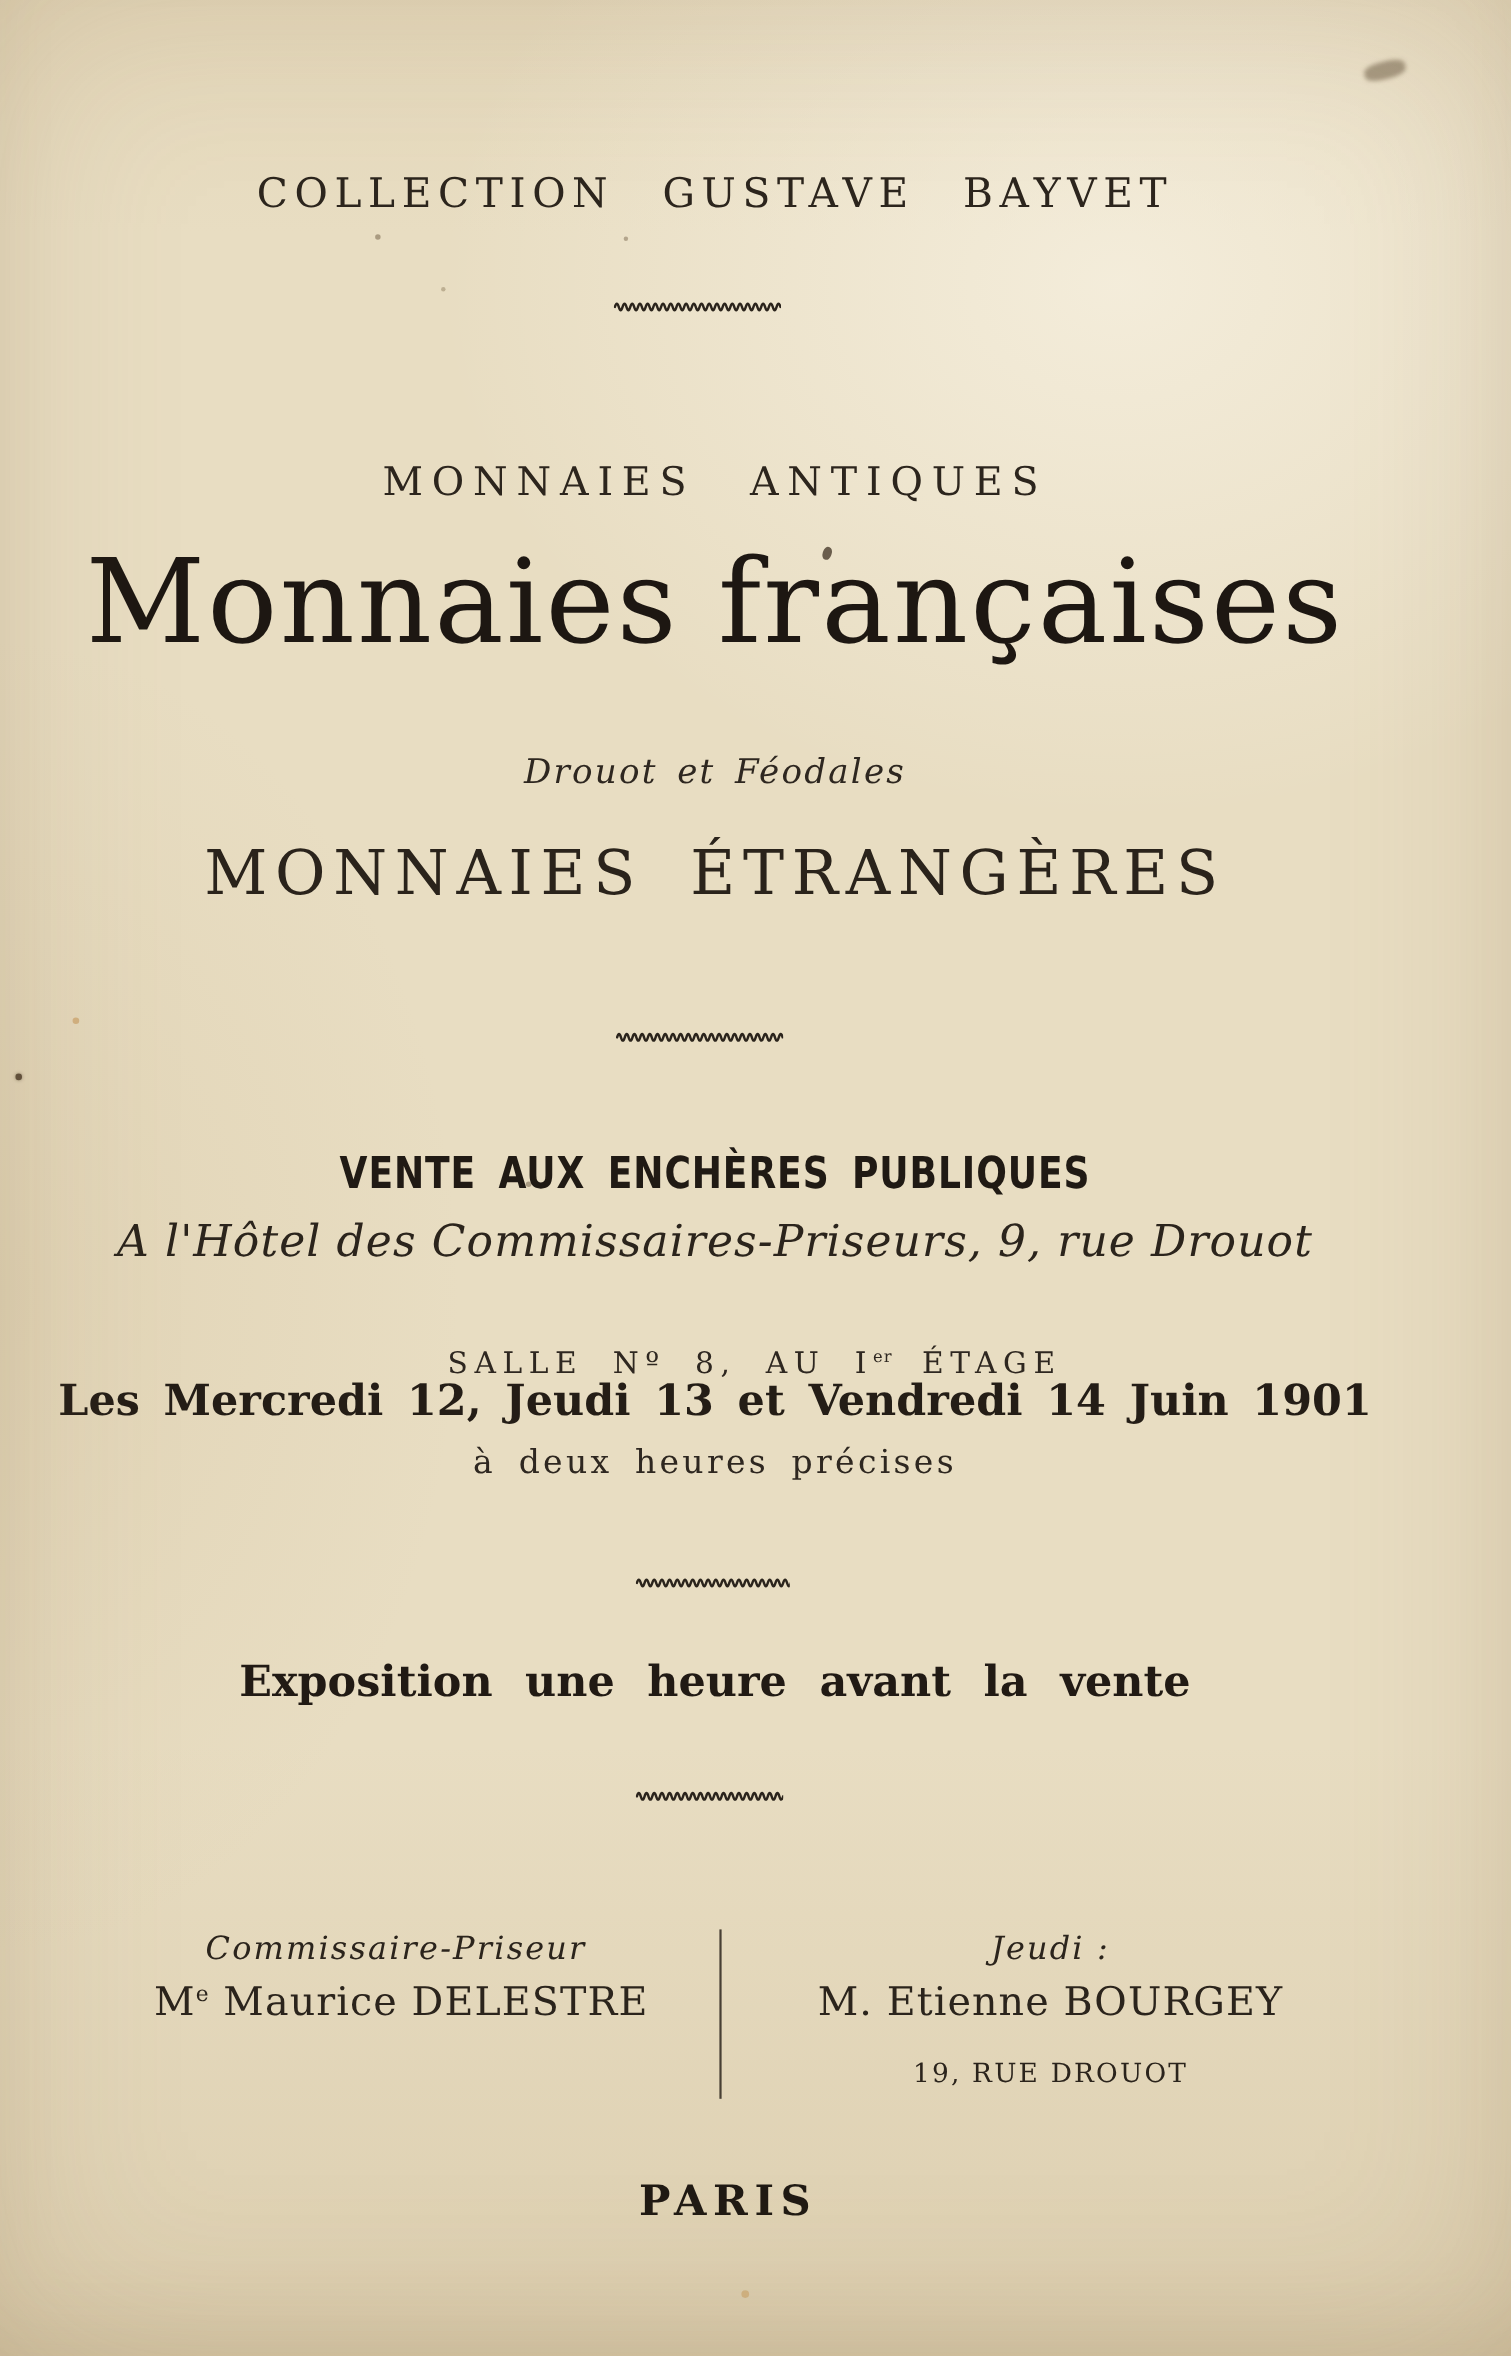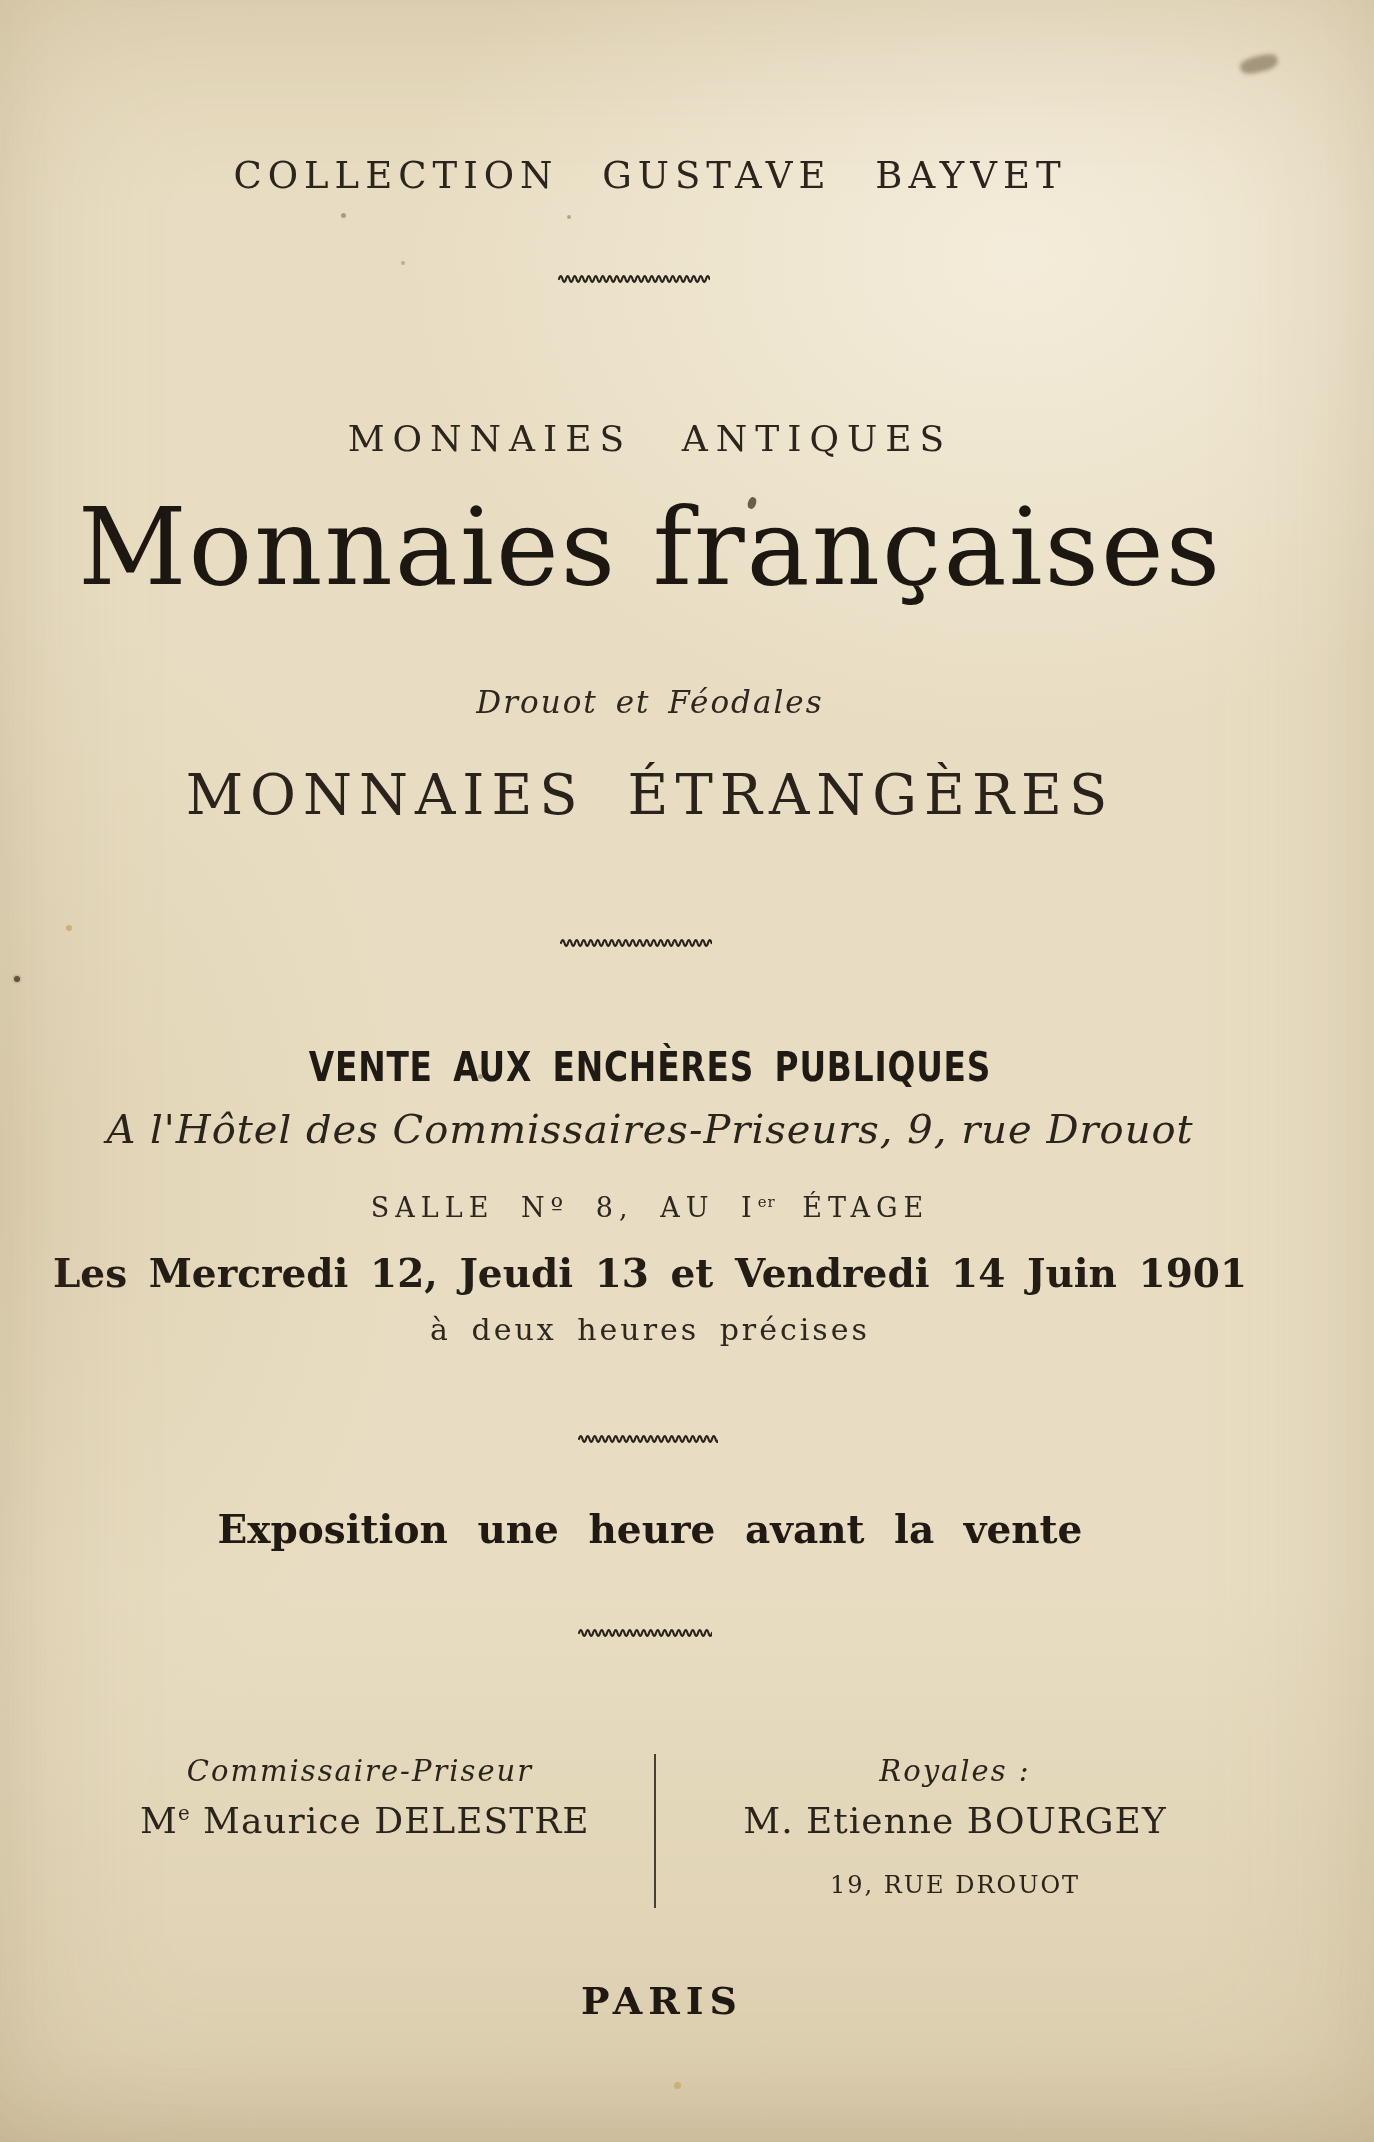--- a/index.html
+++ b/index.html
@@ -19,21 +19,21 @@
   }
   .line{position:absolute;left:0;width:1300px;text-align:center;white-space:nowrap;}
   .l-collection{top:154px;font-size:37px;letter-spacing:6px;word-spacing:26px;color:#2c251d;}
   .l-series{top:418px;font-size:36px;letter-spacing:8px;word-spacing:30px;color:#2c251d;}
   .l-main{top:486px;font-size:106px;letter-spacing:2px;color:#1d1712;font-weight:500;}
   .l-sub{top:684px;font-size:31px;font-style:italic;letter-spacing:2px;word-spacing:6px;color:#2e2720;}
   .l-foreign{top:762px;font-size:56px;letter-spacing:7px;word-spacing:18px;color:#2a231b;}
   .l-heading{top:1044px;font-family:"DejaVu Sans",sans-serif;font-weight:700;font-size:40px;
              letter-spacing:1px;word-spacing:10px;transform:scaleX(.82);transform-origin:650px 50%;color:#201a14;}
   .l-venue{top:1106px;font-size:40px;font-style:italic;letter-spacing:1px;color:#2b241c;}
-  .l-room{top:1192px;font-size:27px;letter-spacing:6px;word-spacing:12px;color:#2e2720;}
+  .l-room{top:1224px;font-size:27px;letter-spacing:6px;word-spacing:12px;color:#2e2720;padding-left:36px;}
   .l-room sup{font-size:55%;vertical-align:super;letter-spacing:1px;}
   .l-dates{top:1250px;font-size:39px;font-weight:700;word-spacing:8px;color:#241d16;}
   .l-time{top:1312px;font-size:30px;letter-spacing:3px;word-spacing:8px;color:#2e2720;}
   .l-expo{top:1506px;font-size:39px;font-weight:700;word-spacing:16px;letter-spacing:0;color:#211a14;}
   .l-city{top:1978px;width:1324px;font-size:38px;font-weight:700;letter-spacing:6px;color:#201a14;}
   .wavy{position:absolute;color:#2b241c;}
   .col{position:absolute;width:440px;text-align:center;color:#2b241c;}
   .col-left{left:140px;top:1754px;}
   .col-right{left:735px;top:1754px;}
   .col .role{font-size:29px;font-style:italic;letter-spacing:2px;}
@@ -95,21 +95,21 @@
 </div>
 
 <div class="col col-left">
   <div class="role">Commissaire-Priseur</div>
   <div class="name"><span>M</span><sup>e</sup><span> Maurice DELESTRE</span></div>
 </div>
 
 <div class="divider"></div>
 
 <div class="col col-right">
-  <div class="role">Royales :</div>
+  <div class="role">Jeudi :</div>
   <div class="name">M. Etienne BOURGEY</div>
   <div class="addr">19, RUE DROUOT</div>
 </div>
 
 <div class="line l-city">PARIS</div>
 
 <div class="speck sp-smudge"></div>
 <div class="speck sp-a"></div>
 <div class="speck sp-b"></div>
 <div class="speck sp-c"></div>

